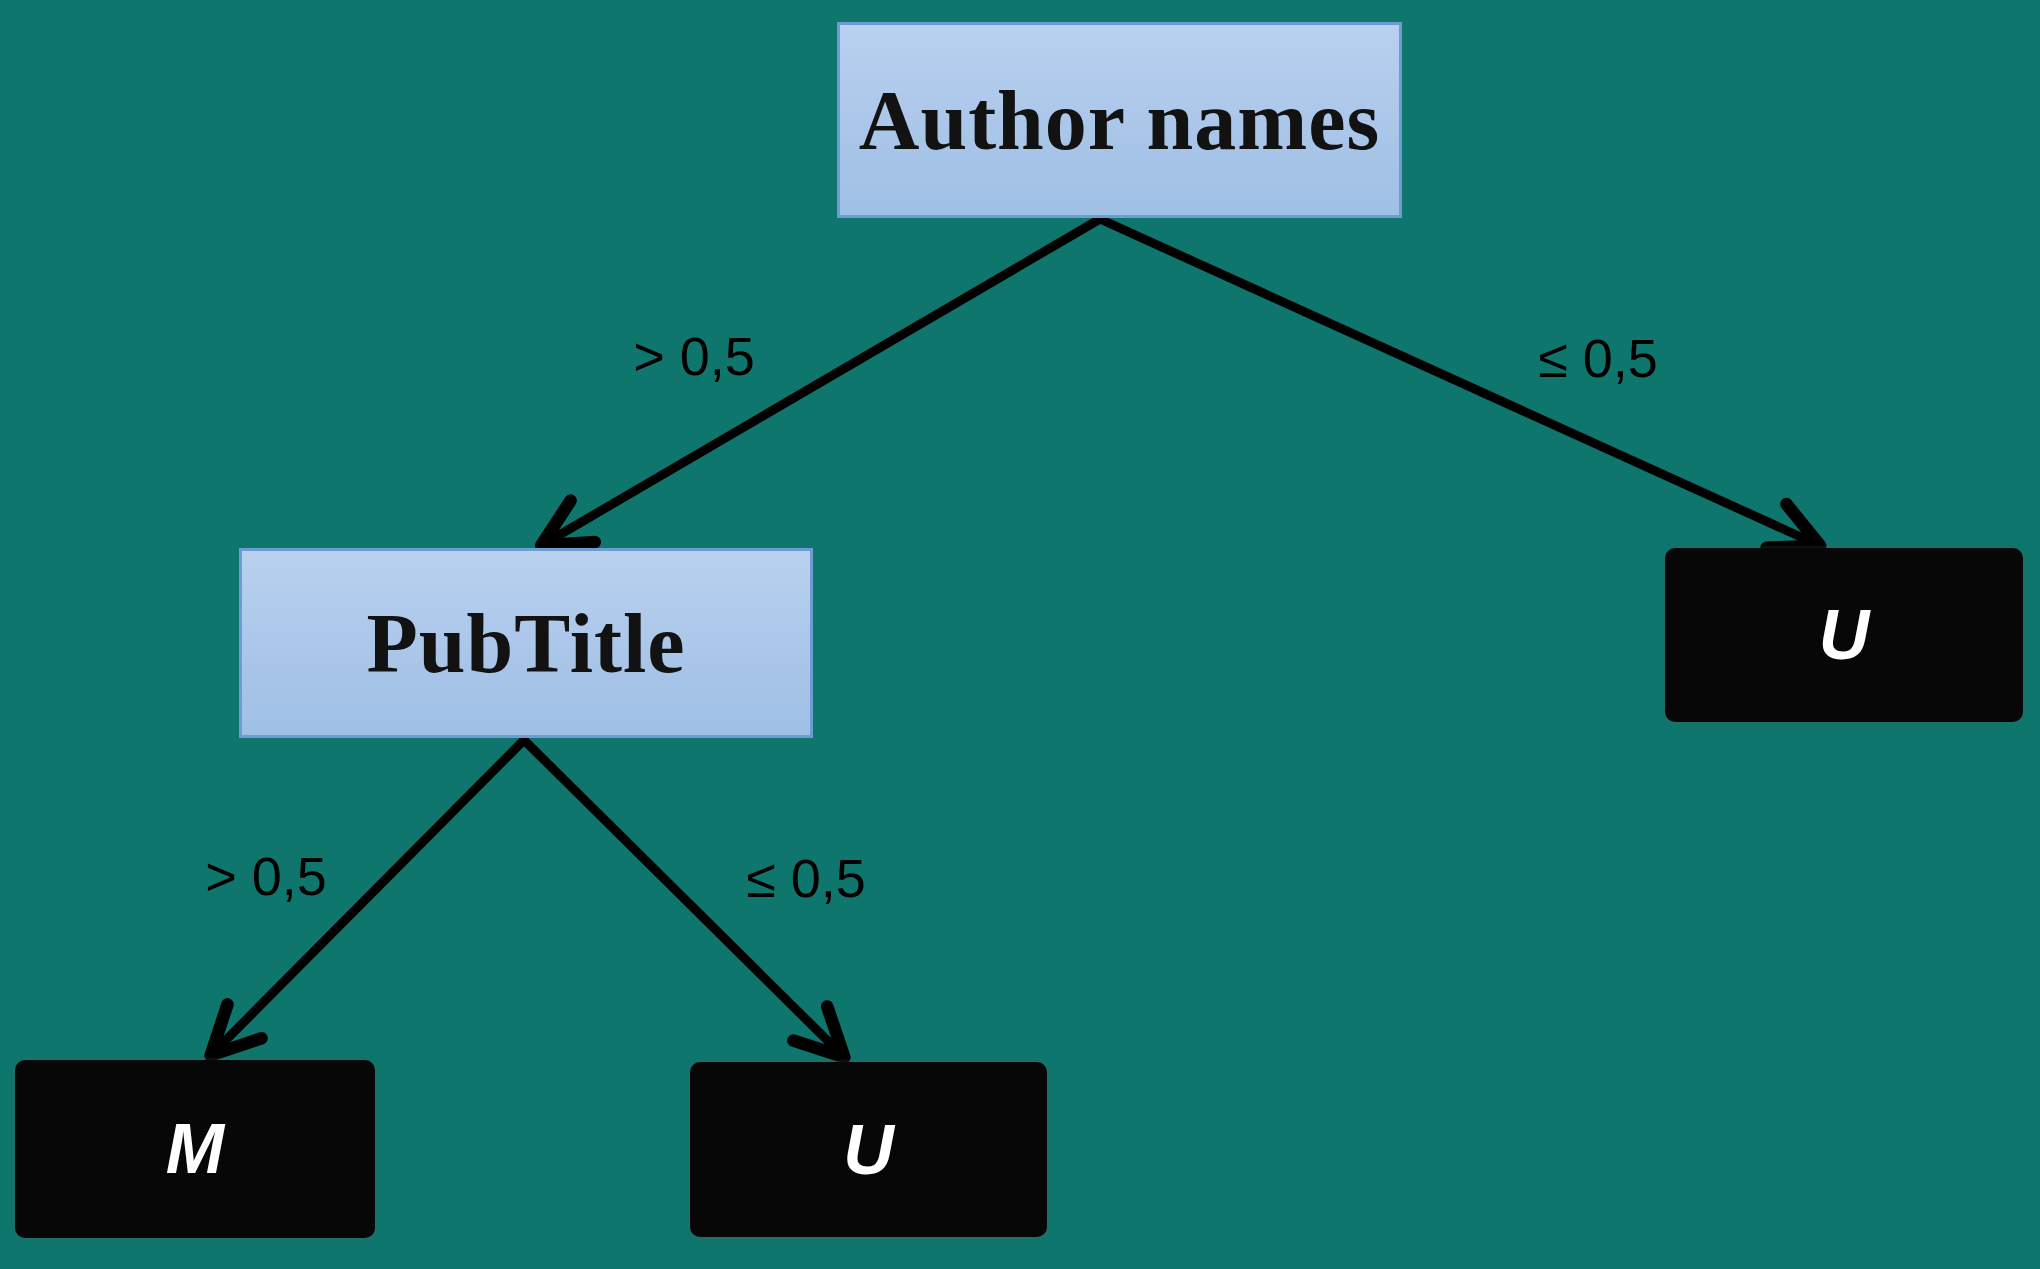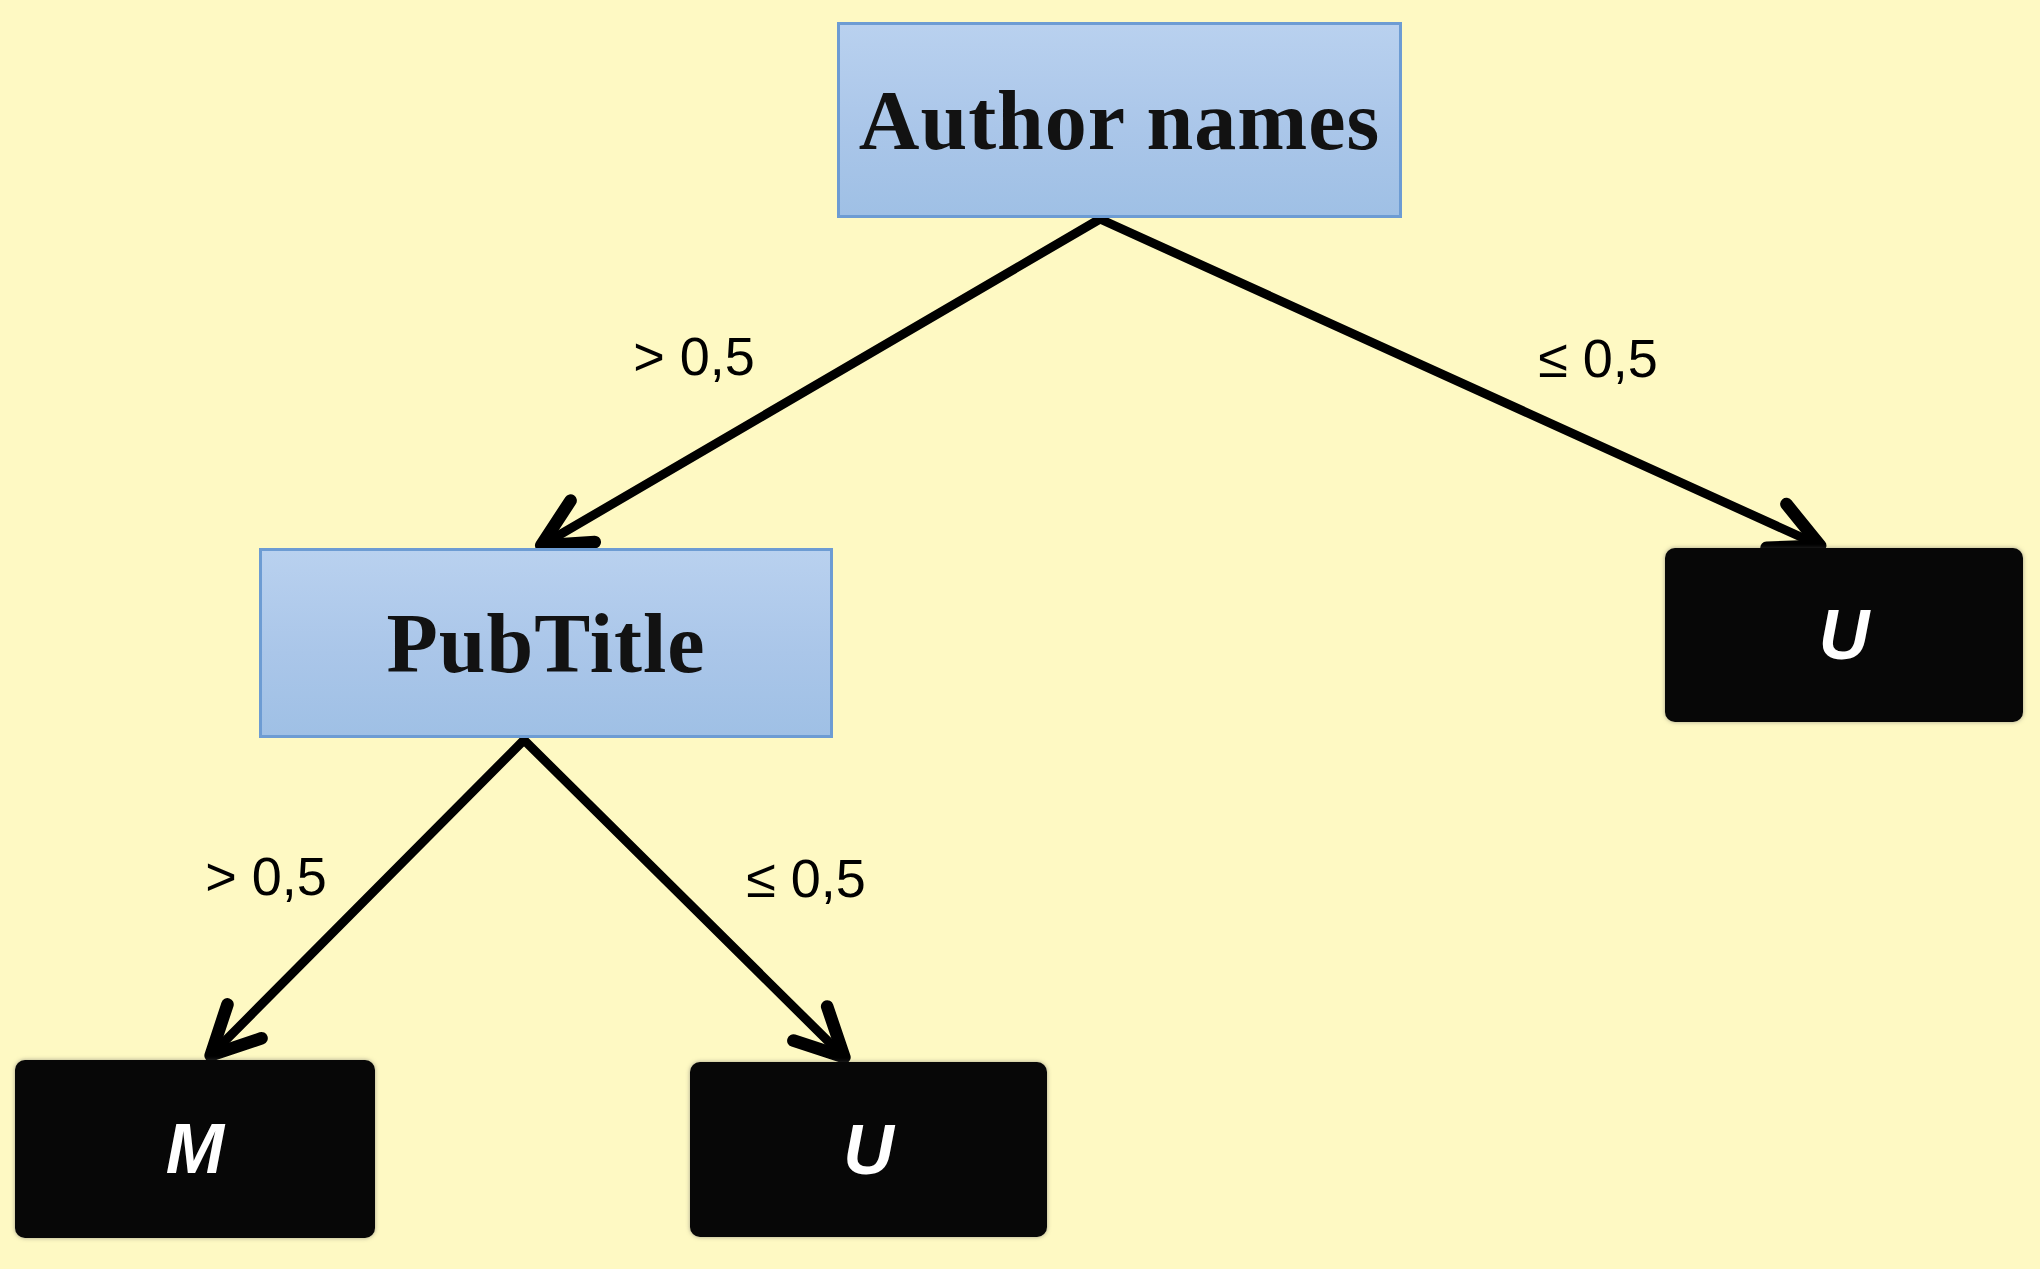--- a/index.html
+++ b/index.html
@@ -1,21 +1,21 @@
 <!DOCTYPE html>
 <html style="--decision-fill-top: #b9d1ef; --decision-fill-mid: #aac6e9; --decision-fill-bottom: #9fc0e5; --decision-border: #6d9cd3; --decision-text: #121212; --leaf-fill: #070707; --leaf-text: #ffffff; --edge-stroke: #000000;"><head>
 <meta charset="utf-8">
 <style>
   html, body { margin: 0; padding: 0; background: #ffffff; }
 
   .canvas {
     position: relative;
     width: 2040px;
     height: 1269px;
-    background: #fef9c3;
+    background: #0f766e;
     overflow: hidden;
     font-family: "Liberation Sans", "DejaVu Sans", sans-serif;
   }
 
   .edges-layer {
     position: absolute;
     left: 0; top: 0;
     width: 2040px; height: 1269px;
     pointer-events: none;
   }
@@ -46,21 +46,21 @@
       var(--decision-fill-bottom, #9fc0e5) 100%);
     border: 3px solid var(--decision-border, #6d9cd3);
     color: var(--decision-text, #121212);
     font-family: "Liberation Serif", "DejaVu Serif", serif;
     font-weight: bold;
     font-size: 84px;
     letter-spacing: 1px;
     white-space: nowrap;
   }
   #node-root     { left: 837px;  top: 22px;   width: 565px; height: 196px; }
-  #node-pubtitle { left: 239px;  top: 548px;  width: 574px; height: 190px; margin-left: 20px; }
+  #node-pubtitle { left: 239px;  top: 548px;  width: 574px; height: 190px; }
 
   .leaf-node {
     position: absolute;
     box-sizing: border-box;
     display: flex;
     align-items: center;
     justify-content: center;
     background: var(--leaf-fill, #070707);
     color: var(--leaf-text, #ffffff);
     border-radius: 10px;

